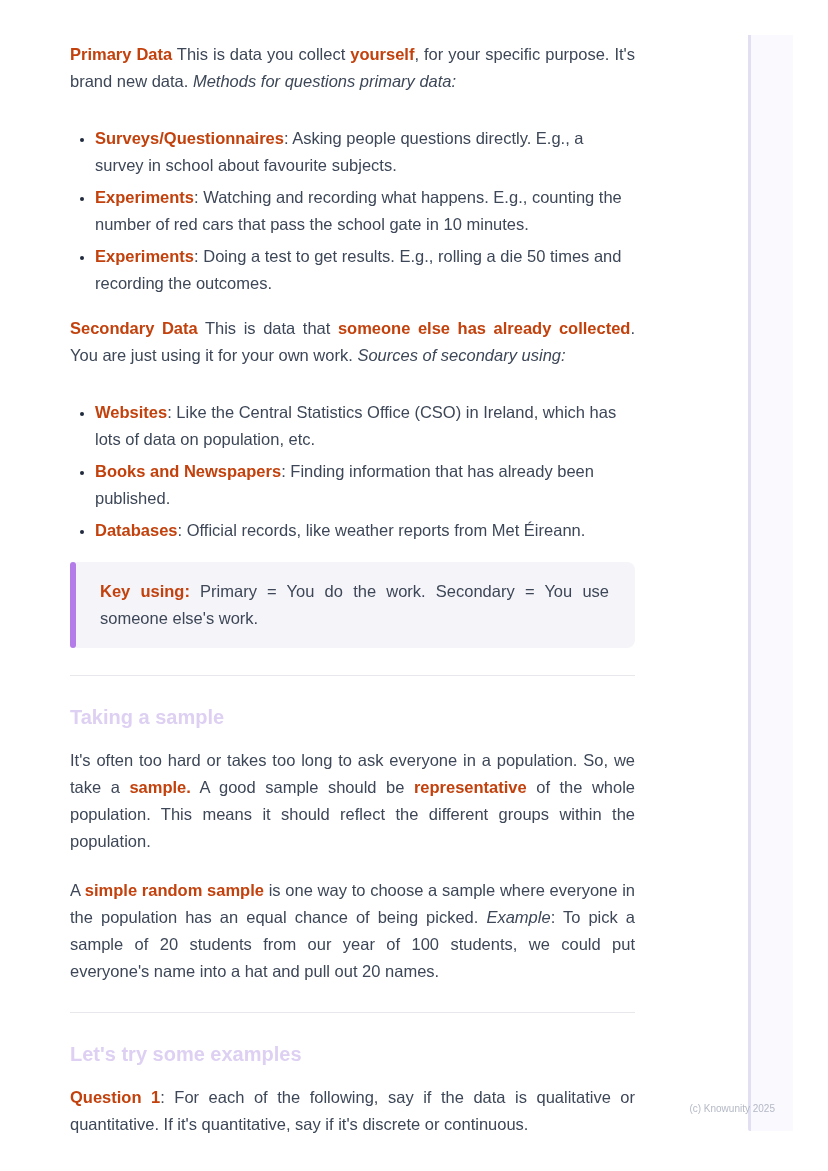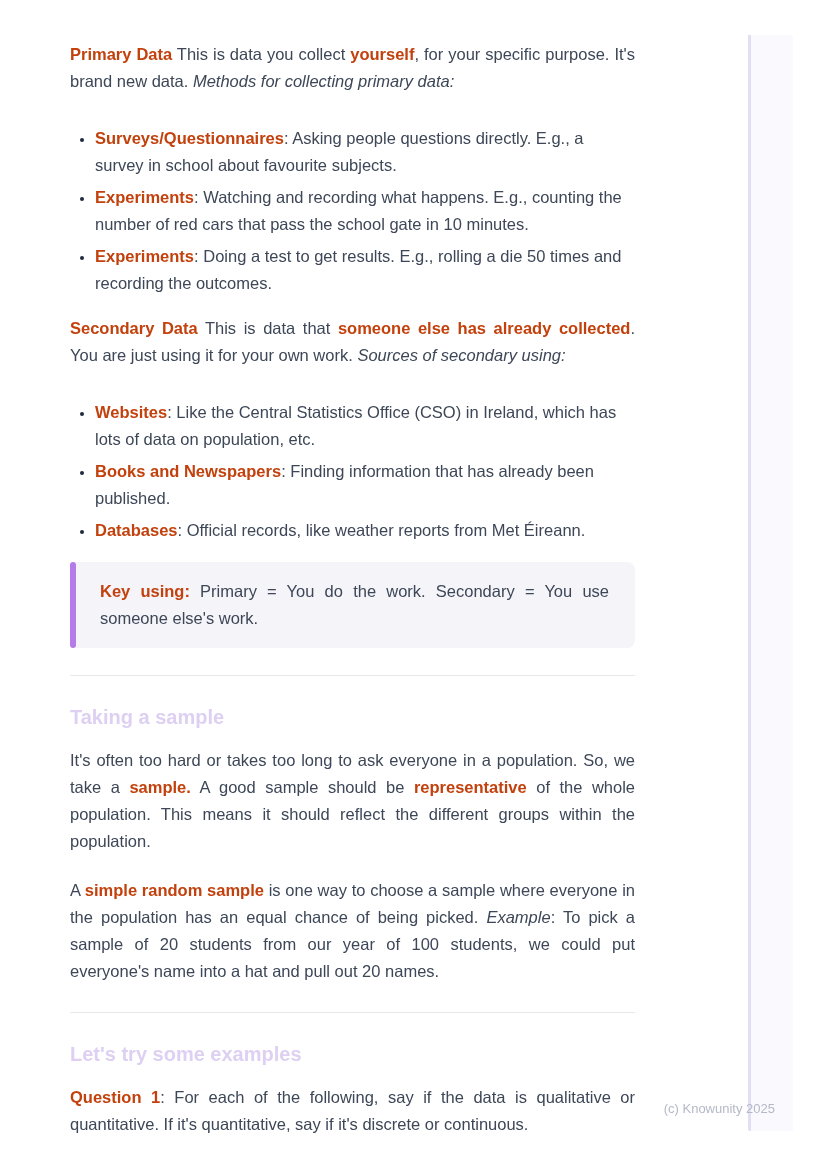--- a/index.html
+++ b/index.html
@@ -68,33 +68,33 @@
     font-size: 20px;
     line-height: 28px;
     font-weight: bold;
     color: #ddd0f2;
     margin: 0 0 16px 0;
   }
   .watermark {
     position: absolute;
     top: 1102px;
     right: 53px;
-    font-size: 13px;
+    font-size: 10px;
     line-height: 14px;
     color: #b4b9c6;
   }
 </style>
 </head>
 <body>
 
 <div class="page-edge-strip"></div>
 
 <div class="content">
 
-  <p class="justify"><span class="b">Primary Data</span><span> This is data you collect </span><span class="b">yourself</span><span>, for your specific purpose. It's brand new data. </span><span class="i">Methods for collecting primary data:</span></p>
+  <p class="justify"><span class="b">Primary Data</span><span> This is data you collect </span><span class="b">yourself</span><span>, for your specific purpose. It's brand new data. </span><span class="i">Methods for questions primary data:</span></p>
 
   <ul>
     <li><span class="b">Surveys/Questionnaires</span><span>: Asking people questions directly. E.g., a survey in school about favourite subjects.</span></li>
     <li><span class="b">Experiments</span><span>: Watching and recording what happens. E.g., counting the number of red cars that pass the school gate in 10 minutes.</span></li>
     <li><span class="b">Experiments</span><span>: Doing a test to get results. E.g., rolling a die 50 times and recording the outcomes.</span></li>
   </ul>
 
   <p class="justify"><span class="b">Secondary Data</span><span> This is data that </span><span class="b">someone else has already collected</span><span>. You are just using it for your own work. </span><span class="i">Sources of secondary using:</span></p>
 
   <ul>

